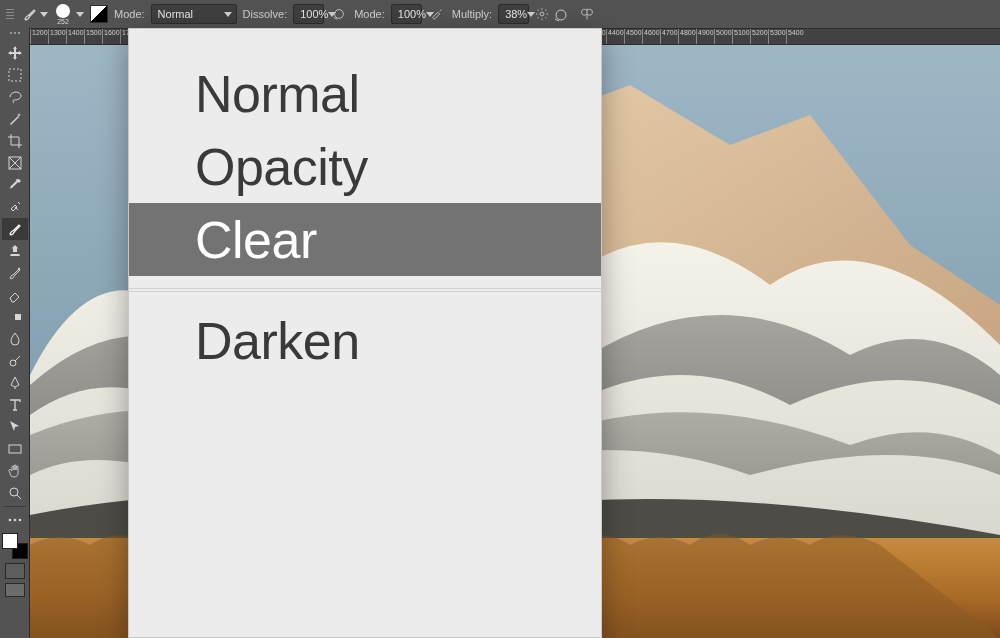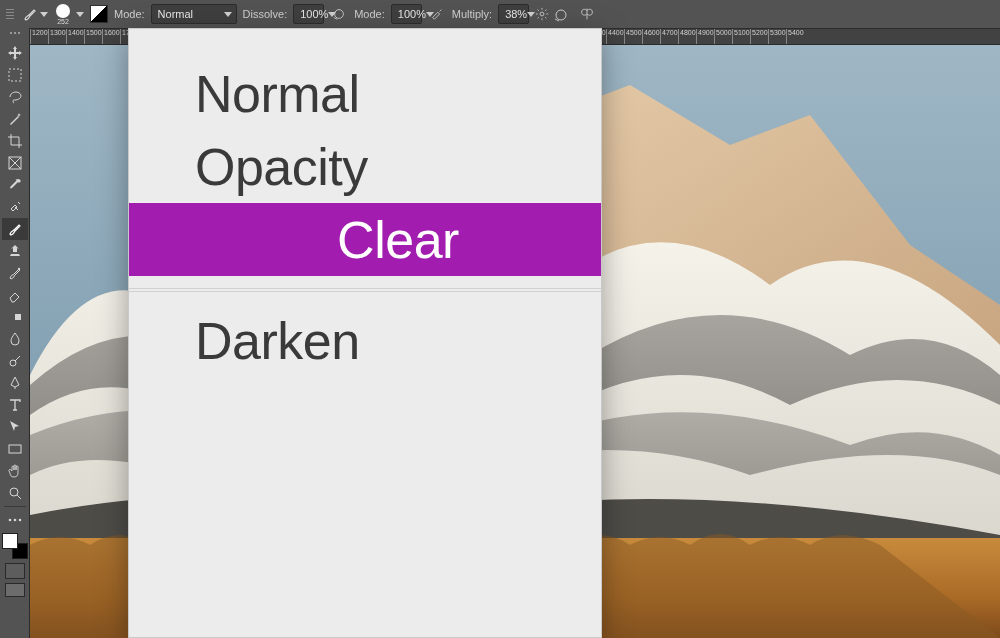--- a/index.html
+++ b/index.html
@@ -165,23 +165,22 @@
   .mode-menu .item {
     height: 73px;
     display:flex; align-items:center;
     padding-left: 66px;
     font-size: 52px;
     font-weight: 400;
     color:#3a3a3a;
     letter-spacing:-0.5px;
   }
   .mode-menu .item.selected {
-    background:#a21caf;
+    background:#737373;
     color:#fff;
-    justify-content:center;
   }
   .mode-menu .divider {
     height: 4px;
     border-top:1px solid #d1d1d1;
     border-bottom:1px solid #d1d1d1;
     margin: 12px 0;
   }
   .mode-menu .group-top { padding-top:28px; }
 
 </style>

